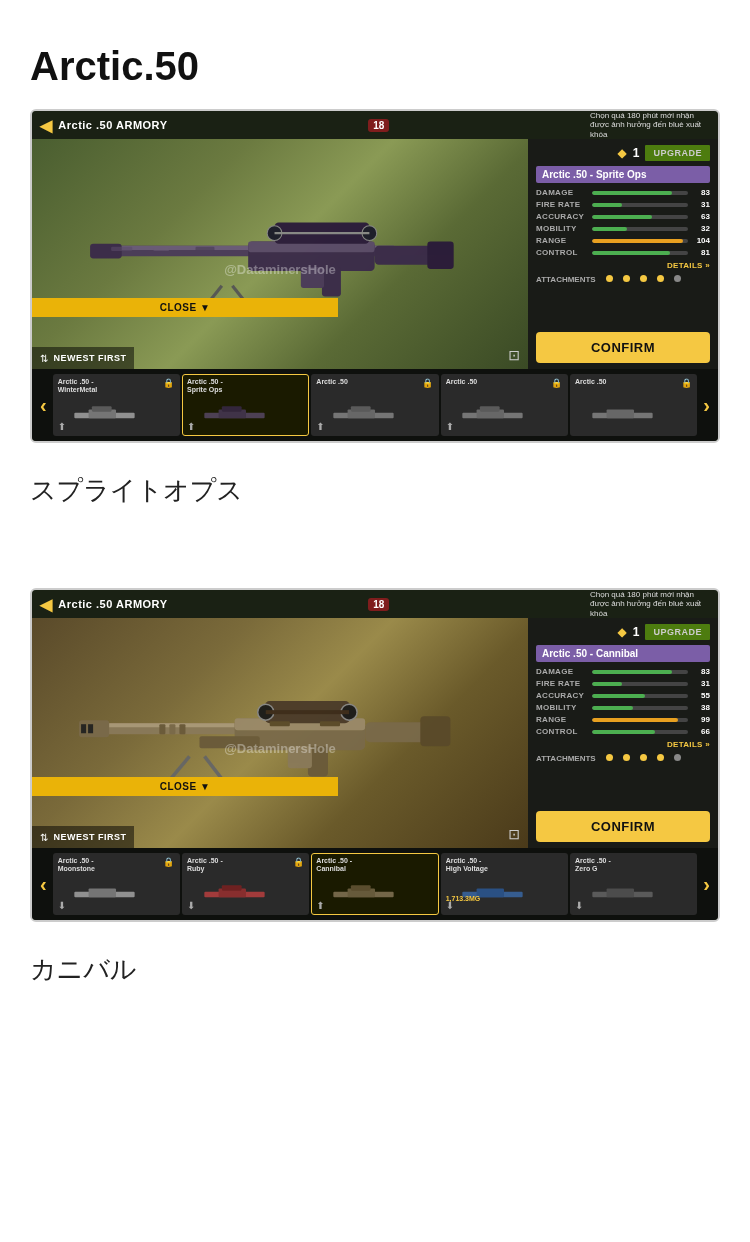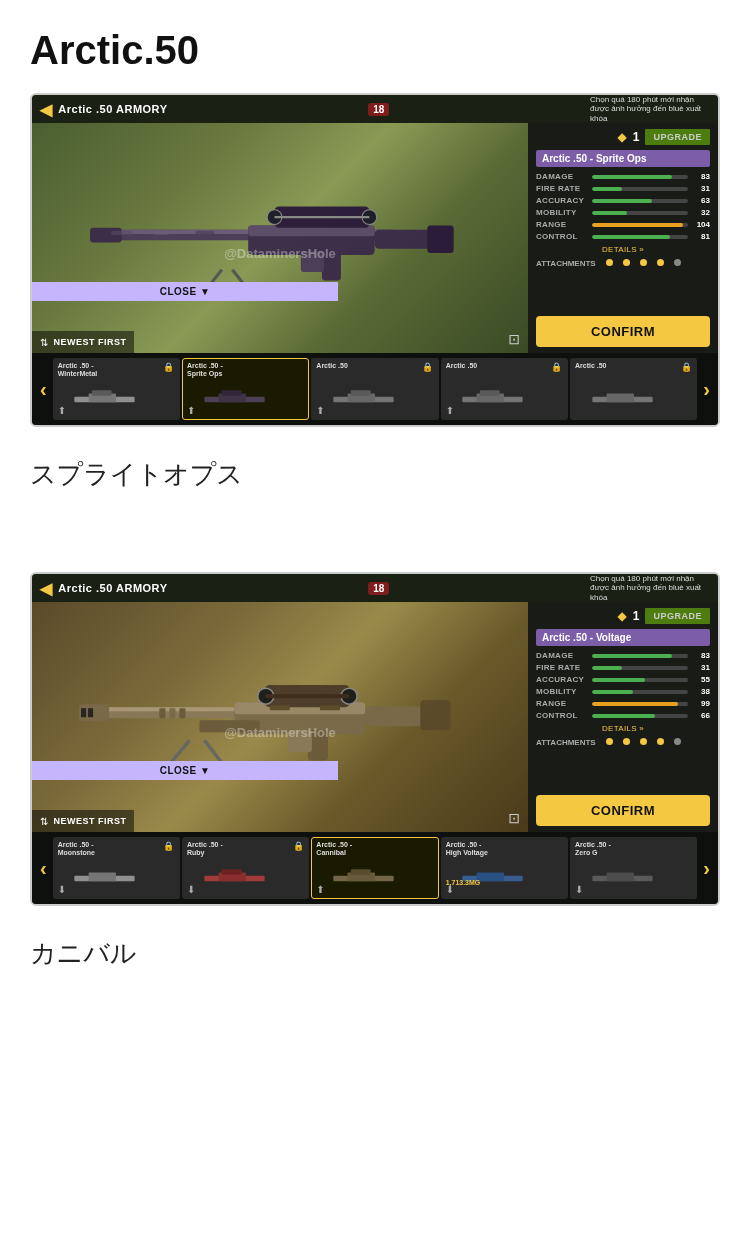--- a/index.html
+++ b/index.html
@@ -5,21 +5,21 @@
     * { margin: 0; padding: 0; box-sizing: border-box; }
     body {
       width: 750px;
       min-height: 1242px;
       background: #ffffff;
       font-family: -apple-system, BlinkMacSystemFont, "Helvetica Neue", sans-serif;
       color: #111;
     }
 
     .page-container {
-      padding: 28px 30px 40px 30px;
+      padding: 44px 30px 40px 30px;
     }
 
     .main-title {
       font-size: 40px;
       font-weight: 700;
       color: #111;
       margin-bottom: 20px;
     }
 
     .game-card {
@@ -210,23 +210,24 @@
     .stat-value {
       color: #fff;
       font-size: 8px;
       font-weight: bold;
       width: 18px;
       text-align: right;
     }
     .details-link {
       color: #f5c842;
       font-size: 8px;
-      text-align: center;
+      text-align: right;
       margin-top: 1px;
       letter-spacing: 0.3px;
+      font-weight: bold;
     }
     .attachments-row {
       display: flex;
       align-items: flex-start;
       gap: 10px;
       margin-top: 2px;
     }
     .attachments-label {
       color: #aaa;
       font-size: 8px;
@@ -250,21 +251,21 @@
       border-radius: 4px;
       padding: 8px 0;
       cursor: pointer;
       margin-top: auto;
       letter-spacing: 0.5px;
       text-align: center;
     }
 
     
     .close-bar {
-      background: #c4b5fd;
+      background: #eab308;
       text-align: center;
       padding: 4px;
       font-size: 10px;
       font-weight: 700;
       color: #111;
       letter-spacing: 0.5px;
       position: absolute;
       bottom: 52px;
       left: 0;
       width: calc(100% - 190px);
@@ -616,21 +617,21 @@
         <span class="camera-icon">⊡</span>
         <div class="close-bar">CLOSE ▼</div>
       </div>
 
       <div class="stats-panel">
         <div class="currency-row">
           <span class="diamond-icon">◆</span>
           <span class="currency-count">1</span>
           <button class="upgrade-btn">UPGRADE</button>
         </div>
-        <div class="skin-name-bar">Arctic .50 - Voltage</div>
+        <div class="skin-name-bar">Arctic .50 - Cannibal</div>
 
         <div class="stat-row">
           <span class="stat-label">DAMAGE</span>
           <div class="stat-bar-container">
             <div class="stat-bar-fill" style="width:83%"></div>
           </div>
           <span class="stat-value">83</span>
         </div>
         <div class="stat-row">
           <span class="stat-label">FIRE RATE</span>

